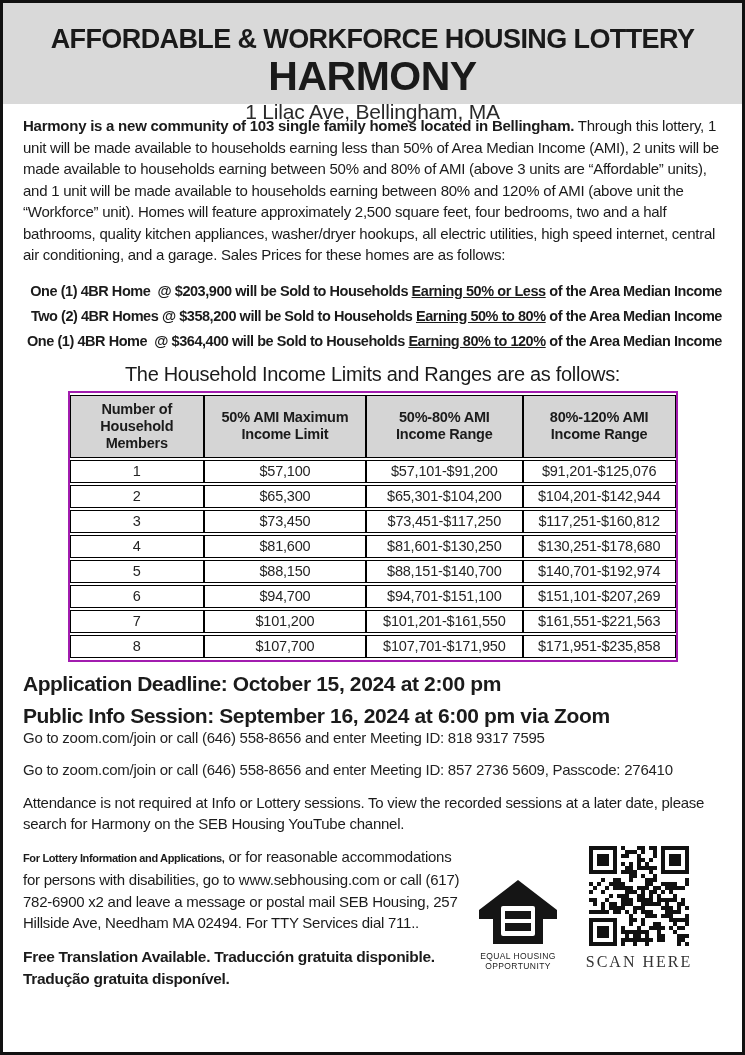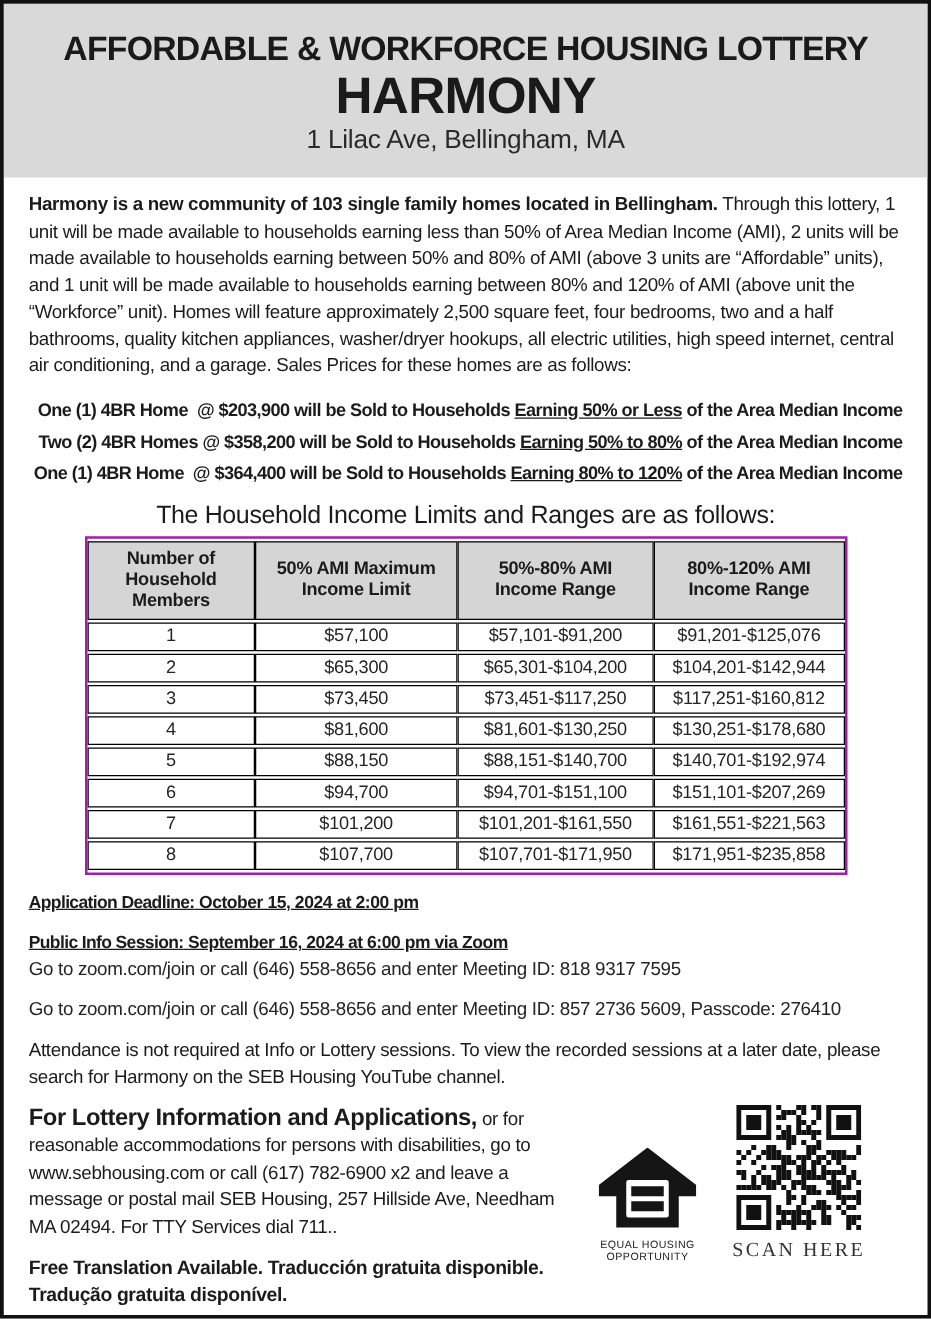--- a/index.html
+++ b/index.html
@@ -9,21 +9,21 @@
     border:3px solid #111111;
     box-sizing:content-box;
     overflow:hidden;
     font-family:"Liberation Sans",sans-serif;
     color:#1b1b1b;
     background:#ffffff;
   }
   
   .masthead{
     background:#d9d9d9;
-    height:139px;
+    height:101px;
     box-sizing:border-box;
     padding-top:21px;
     text-align:center;
   }
   .masthead-title{
     font-size:27px;font-weight:bold;letter-spacing:-0.6px;line-height:30px;color:#1a1a1a;
   }
   .masthead-name{
     font-size:41px;font-weight:bold;letter-spacing:-0.5px;line-height:45px;color:#1a1a1a;
   }
@@ -54,41 +54,41 @@
     background:#d5d5d5;font-weight:bold;
     white-space:pre-line;line-height:17px;
     padding:5px 2px;border:1px solid #000;text-align:center;
   }
   table.income td{
     background:#fff;text-align:center;
     padding:2.5px 2px;border:1px solid #000;color:#242424;
   }
   
   .sec{margin-top:11px;font-size:15px;line-height:21.5px;letter-spacing:-0.25px;}
-  .sec-head{font-weight:bold;font-size:14px;letter-spacing:-0.35px;text-decoration:underline;}
+  .sec-head{font-weight:bold;font-size:21px;letter-spacing:-0.35px;}
   .sec-head .lbl{letter-spacing:-0.5px;}
   .sec-body{color:#242424;}
   
   .footer{margin-top:11px;}
   .badges{
     float:right;width:250px;margin:0 0 0 6px;
     display:flex;align-items:flex-end;justify-content:flex-start;gap:16px;
   }
   .eho{text-align:center;width:92px;}
   .eho-label{
     font-size:8.5px;letter-spacing:0.4px;line-height:10px;
     white-space:pre-line;color:#222;margin-top:1px;
   }
   .qr-block{text-align:center;width:118px;}
   .scan-label{
     font-family:"Liberation Serif",serif;
     font-size:16px;letter-spacing:2px;color:#333;margin-top:3px;
   }
   .info-par{font-size:15px;line-height:21.5px;letter-spacing:-0.25px;}
-  .info-par .lbl{font-weight:bold;font-size:19px;letter-spacing:-0.35px;}
+  .info-par .lbl{font-weight:bold;font-size:11px;letter-spacing:-0.35px;}
   .translation{
     font-weight:bold;font-size:15.5px;line-height:22px;
     letter-spacing:-0.3px;margin-top:12px;max-width:460px;
   }
 </style>
 </head>
 <body>
 
 <div class="page">
 

